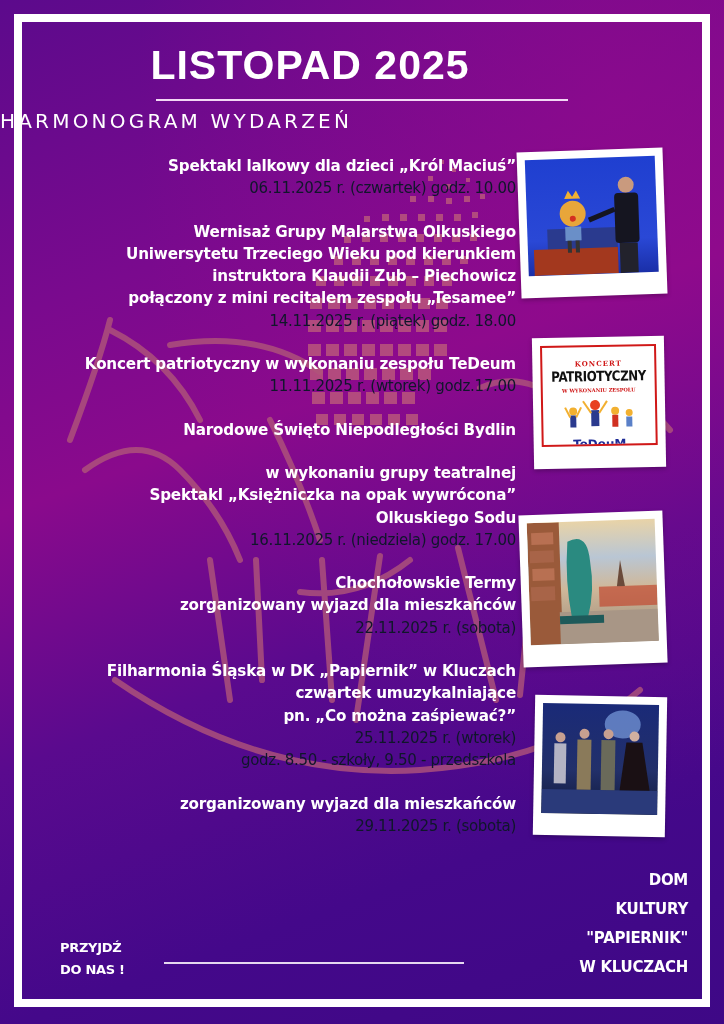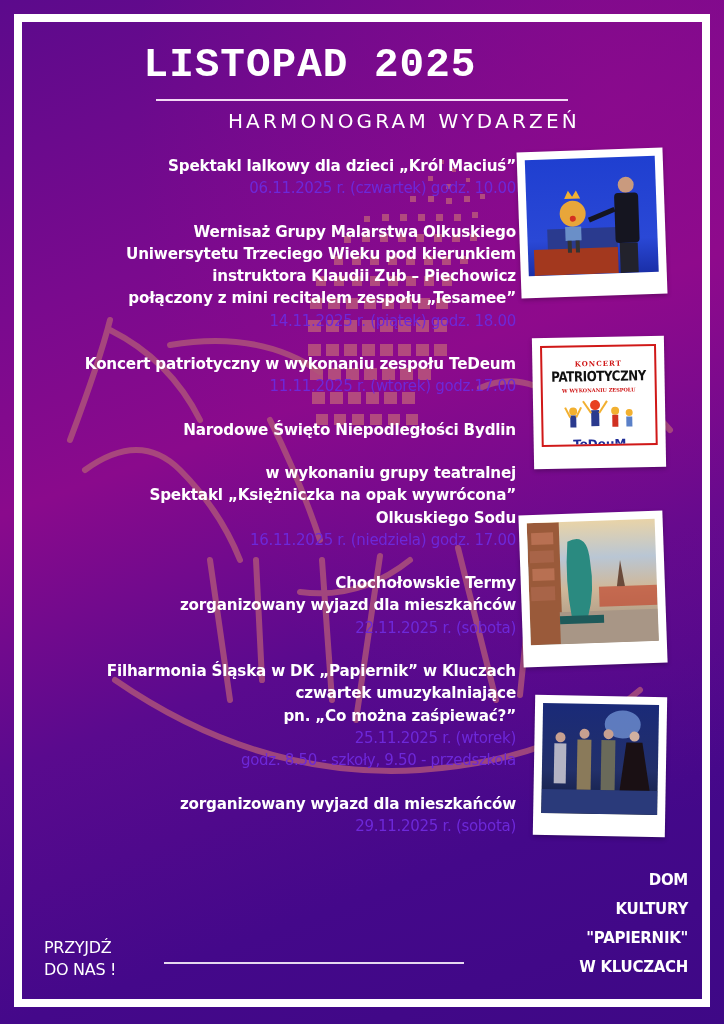--- a/index.html
+++ b/index.html
@@ -18,47 +18,47 @@
   .frame {
     position: absolute;
     left: 14px; top: 14px; width: 696px; height: 993px;
     border: 8px solid #ffffff;
   }
   .deco { position: absolute; left: 0; top: 0; width: 724px; height: 1024px; pointer-events: none; }
 
   .title {
     position: absolute; left: 0; width: 620px; top: 42px;
     text-align: center;
-    font-family: Liberation Mono, monospace;
+    font-family: Liberation Sans, sans-serif;
     font-weight: bold; font-size: 41px; letter-spacing: 1px;
   }
   .title-rule {
     position: absolute; left: 156px; top: 99px; width: 412px; height: 2px;
     background: #f2d8f4;
   }
   .subtitle {
     position: absolute; left: 0; width: 580px; top: 109px;
-    text-align: right;
+    text-align: left;
     font-family: "DejaVu Sans", sans-serif;
     font-size: 20px; letter-spacing: 3.2px; font-weight: normal;
   }
 
   .events { position: absolute; left: 46px; top: 155px; width: 470px; text-align: right; }
   .event { margin-bottom: 21px; }
   .event-line-title {
     display: block;
     font-family: "DejaVu Sans", sans-serif;
     font-weight: bold; font-size: 15.2px; line-height: 22.3px; letter-spacing: -0.2px;
     white-space: nowrap;
   }
   .event-line-date {
     display: block;
     font-family: "DejaVu Sans", sans-serif;
     font-weight: normal; font-size: 15px; line-height: 22.3px; letter-spacing: -0.3px;
-    color: #6d28d9; white-space: nowrap;
+    color: #0f172a; white-space: nowrap;
   }
 
   .photo {
     position: absolute; background: #ffffff;
     padding: 8px 8px 22px 8px;
     box-shadow: 0 2px 4px rgba(0,0,0,0.25);
   }
   .photo-inner { width: 100%; height: 100%; position: relative; overflow: hidden; }
 
   .p1 { left: 519px; top: 150px; width: 146px; height: 146px; transform: rotate(-2deg); }
@@ -70,23 +70,23 @@
   .tedeum-poster { background: #ffffff; border: 2px solid #d01818; }
   .painting { background: linear-gradient(180deg, #e8d3a8 0%, #b9c6d4 30%, #cfb89a 55%, #9c8a78 100%); }
   .stage-scene { background: linear-gradient(180deg, #1a2a78 0%, #22306a 60%, #111a3a 100%); }
 
   .tedeum-koncert { position: absolute; top: 12px; width: 100%; text-align: center; color: #d01818; font-weight: bold; font-size: 7px; letter-spacing: 1px; font-family: "DejaVu Serif", serif; }
   .tedeum-patriot { position: absolute; top: 21px; width: 100%; text-align: center; color: #111; font-weight: bold; font-size: 14px; font-family: "DejaVu Sans", sans-serif; letter-spacing: -0.5px; transform: scaleX(0.85); }
   .tedeum-wyk { position: absolute; top: 40px; width: 100%; text-align: center; color: #d01818; font-weight: bold; font-size: 5px; font-family: "DejaVu Serif", serif; }
   .tedeum-logo { position: absolute; top: 90px; width: 100%; text-align: center; color: #1e2b96; font-weight: bold; font-size: 12px; font-family: "DejaVu Sans", sans-serif; }
 
   .bottom-cta {
-    position: absolute; left: 44px; top: 937px;
-    font-family: "DejaVu Sans", sans-serif;
-    font-weight: normal; font-size: 16px; line-height: 22px; letter-spacing: -0.3px;
+    position: absolute; left: 60px; top: 937px;
+    font-family: "DejaVu Sans", sans-serif;
+    font-weight: bold; font-size: 13px; line-height: 22px; letter-spacing: -0.3px;
   }
   .bottom-rule { position: absolute; left: 164px; top: 962px; width: 300px; height: 2px; background: #e6d8f0; }
   .org {
     position: absolute; right: 36px; top: 866px;
     text-align: right;
     font-family: "DejaVu Sans", sans-serif;
     font-weight: bold; font-size: 15px; line-height: 29px; letter-spacing: -0.3px;
   }
 </style>
 </head>

